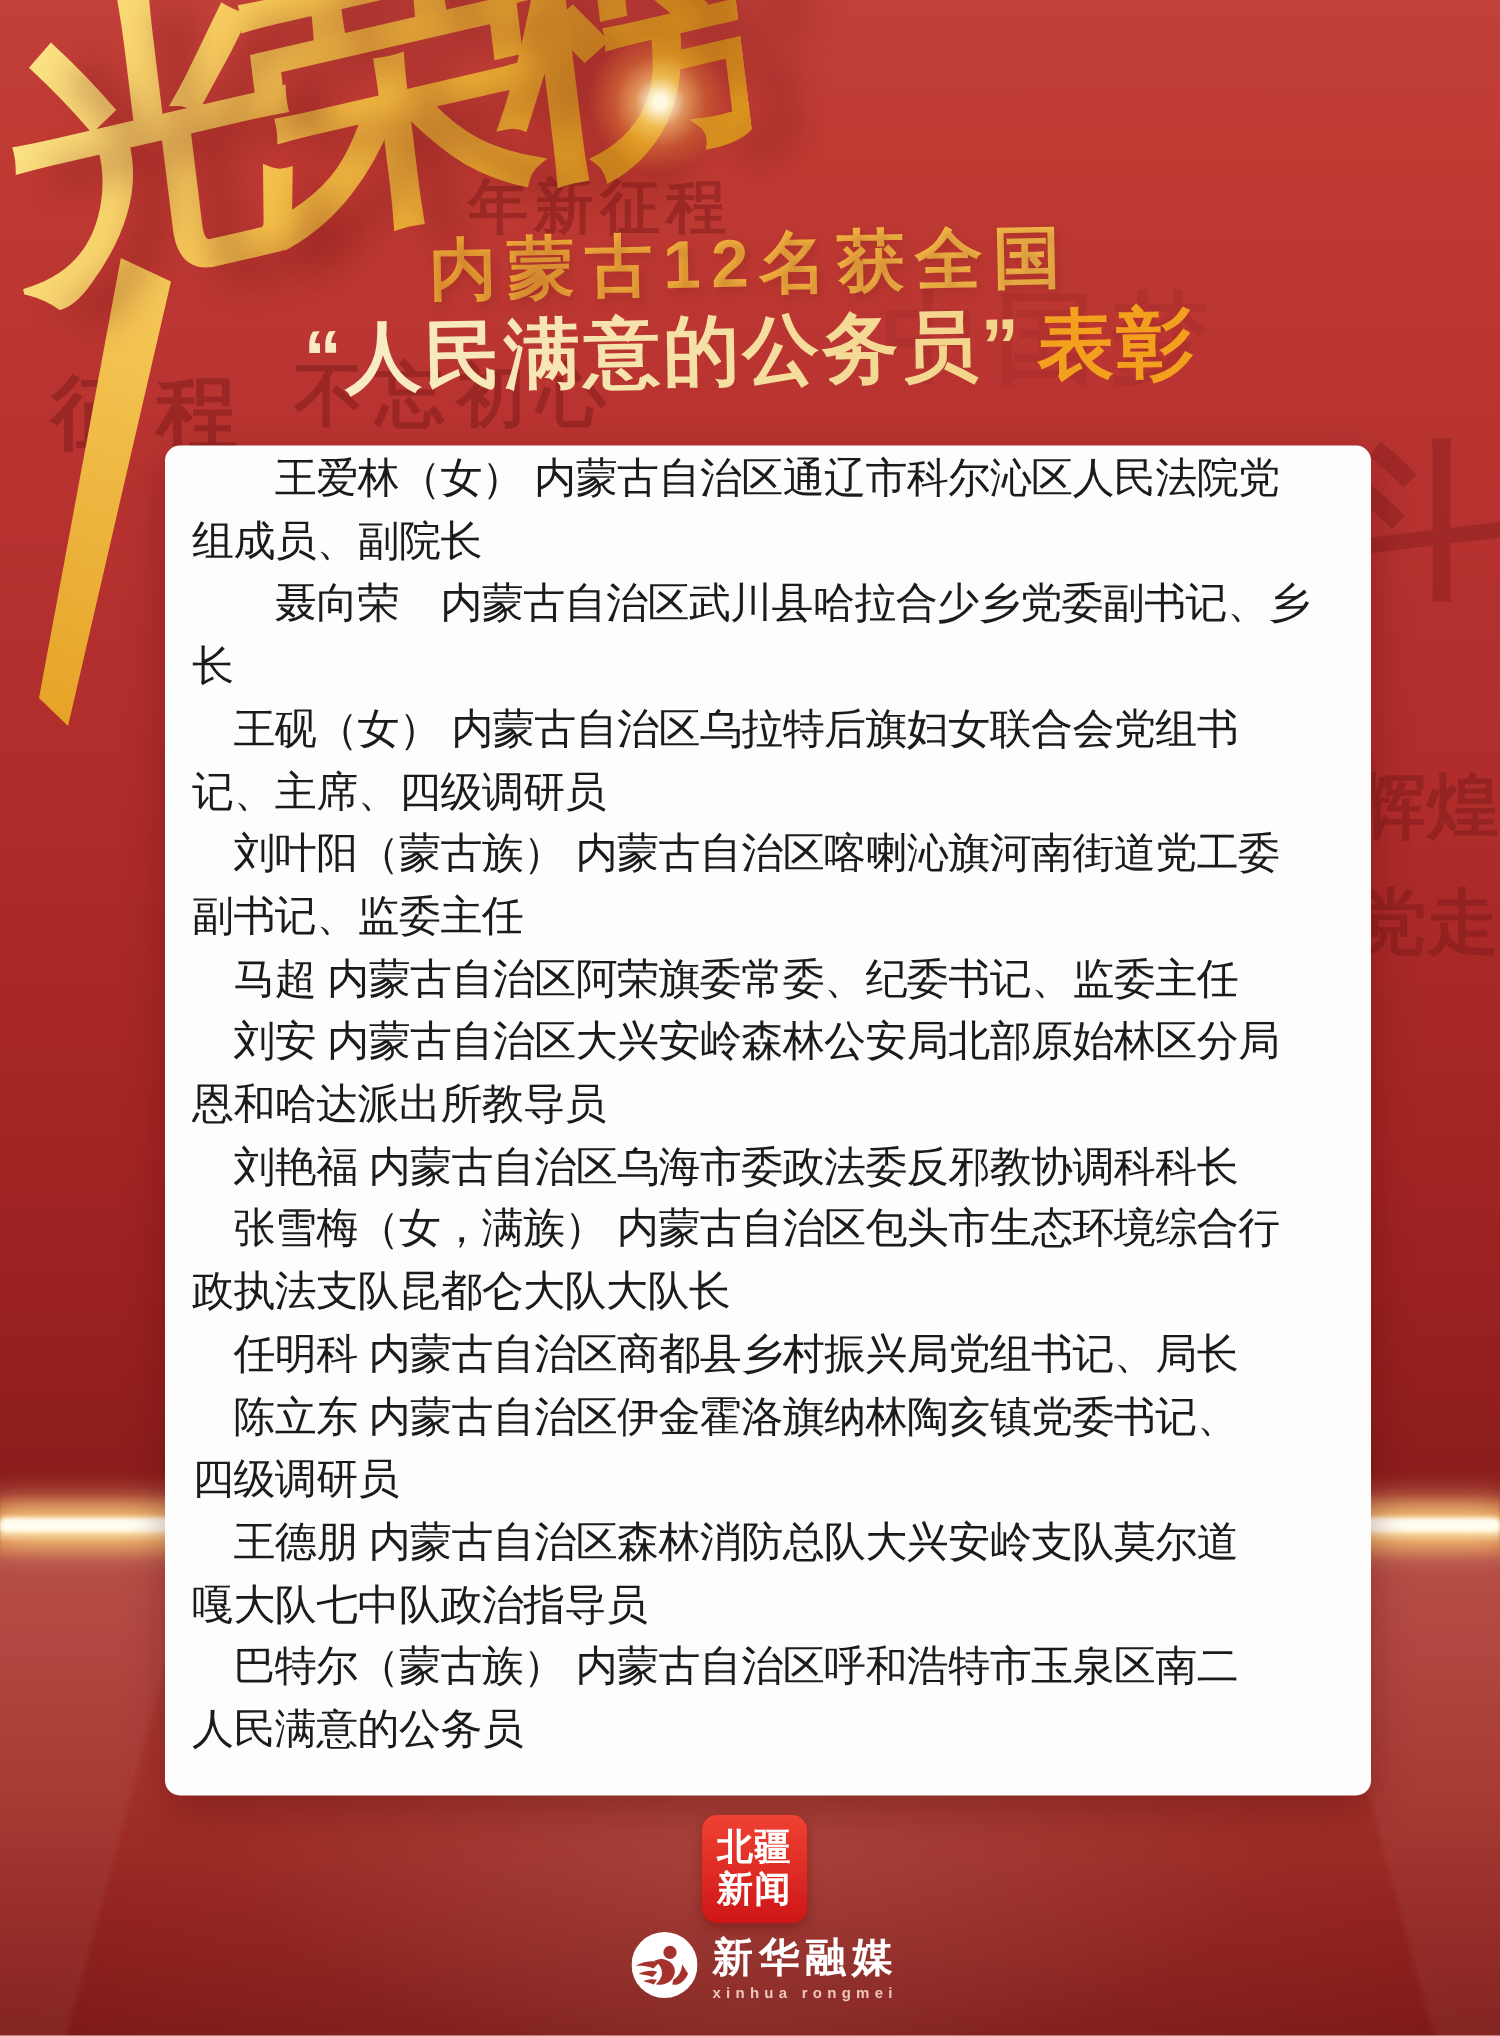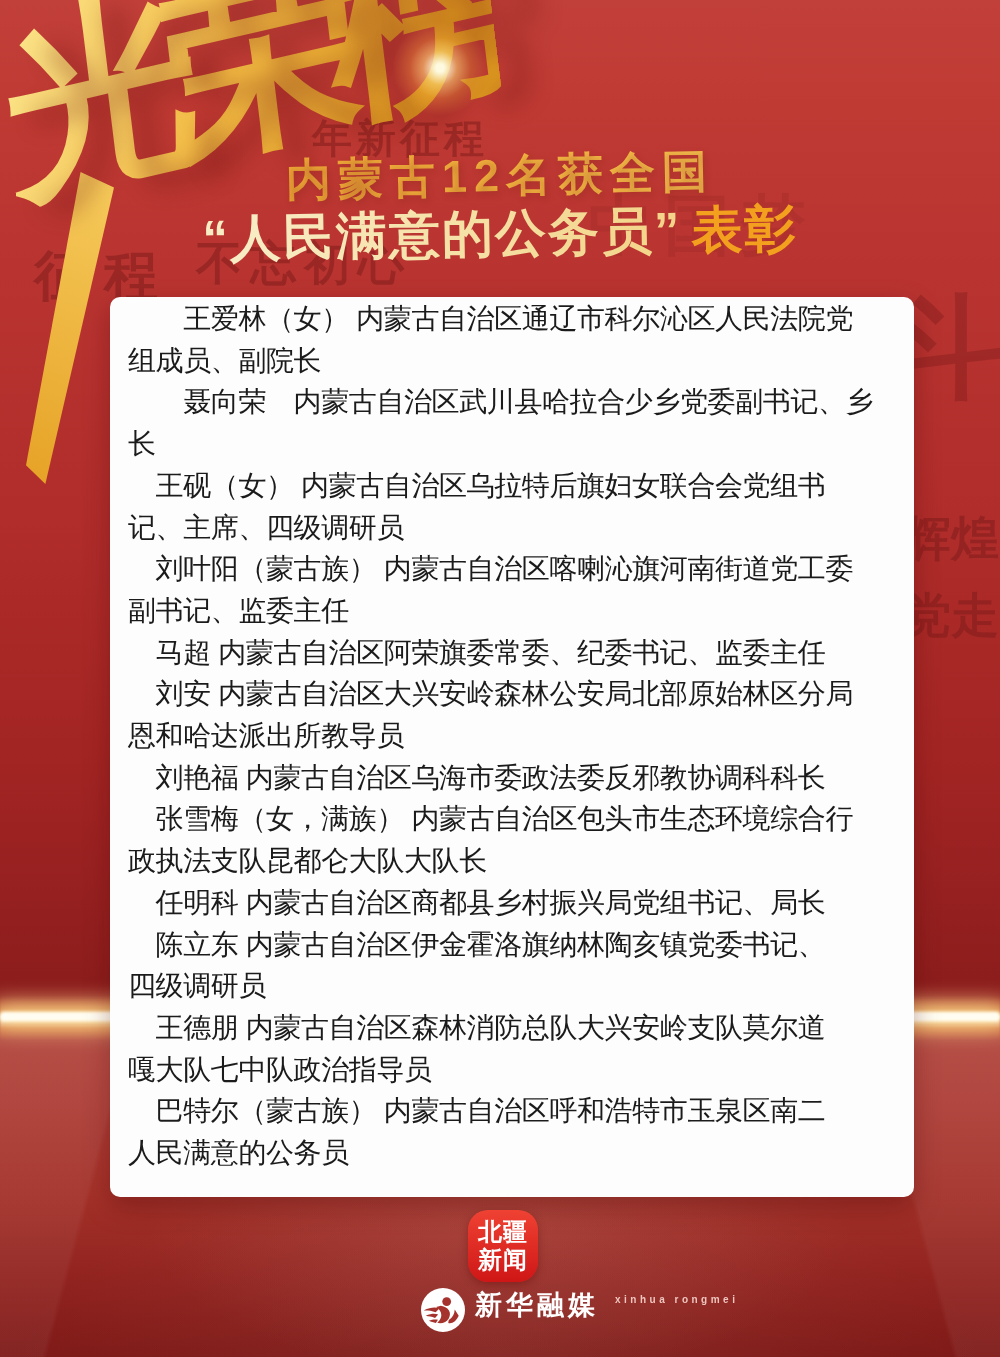--- a/index.html
+++ b/index.html
@@ -94,31 +94,31 @@
     box-shadow:0 10px 26px rgba(80,8,8,0.35);
     margin-left:12px;
   }
   .card p{
     margin:0;font-size:28px;line-height:41.7px;letter-spacing:-0.4px;
     color:#1b1b1b;white-space:nowrap;font-weight:500;
   }
   
   .badge{
     position:absolute;left:468px;top:1210px;width:70px;height:72px;
-    border-radius:20px;background:linear-gradient(180deg,#ef4233,#cf1616);
+    border-radius:10px;background:linear-gradient(180deg,#ef4233,#cf1616);
     display:flex;flex-direction:column;align-items:center;justify-content:center;
     color:#fff;font-weight:800;font-size:24px;line-height:28px;
     letter-spacing:1px;box-shadow:0 3px 8px rgba(90,0,0,0.35);
   }
   .brand-row{
     position:absolute;left:421px;top:1288px;
     display:flex;align-items:flex-start;gap:10px;
   }
   .brand-icon{width:44px;height:44px;display:block;}
-  .brand-texts{display:flex;flex-direction:row;padding-top:3px;gap:16px;}
+  .brand-texts{display:flex;flex-direction:column;padding-top:3px;}
   .brand-name{color:#fff;font-weight:800;font-size:27px;letter-spacing:4px;line-height:1.1;}
   .brand-sub{
     color:#efc6bf;font-size:10px;letter-spacing:3.5px;margin-top:3px;
     text-align:left;font-weight:700;text-transform:lowercase;
   }
 </style>
 </head>
 <body>
 
 <div class="bg"></div>

